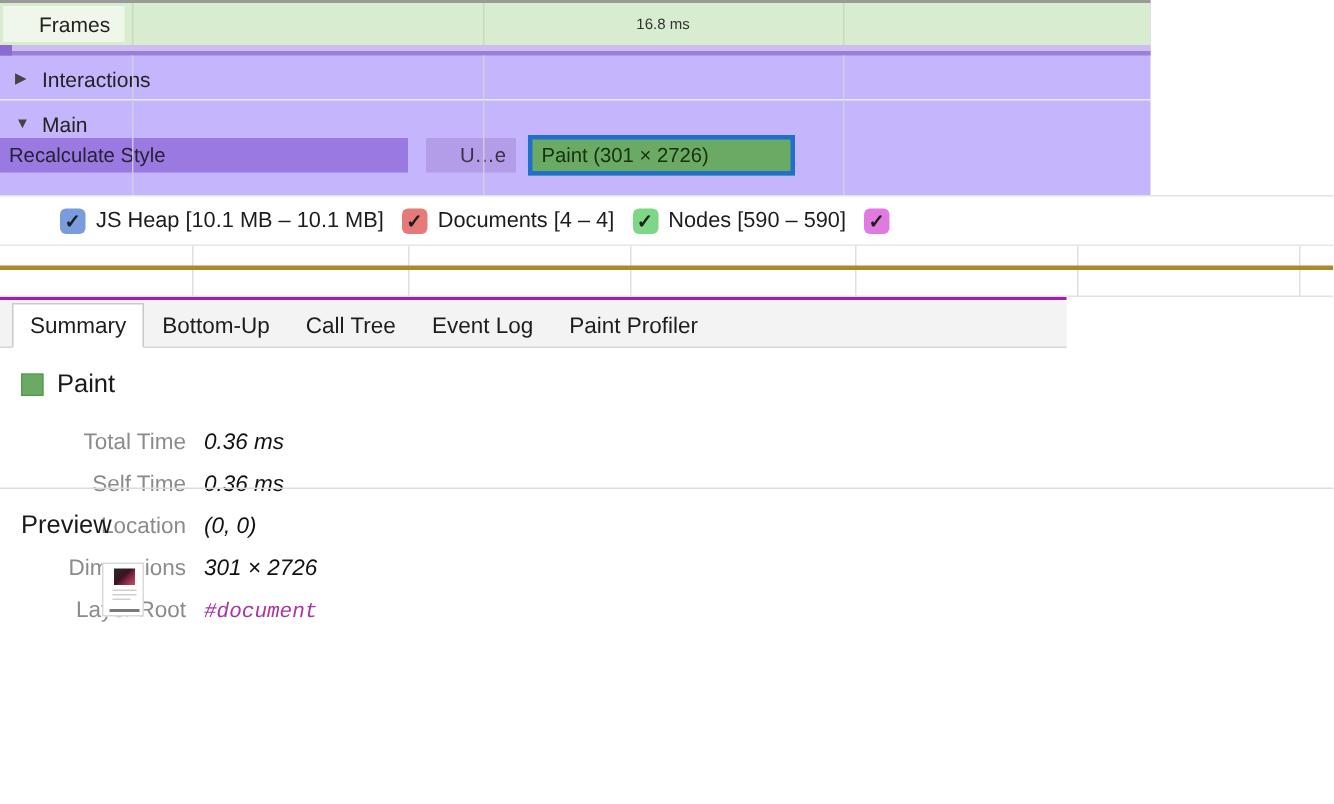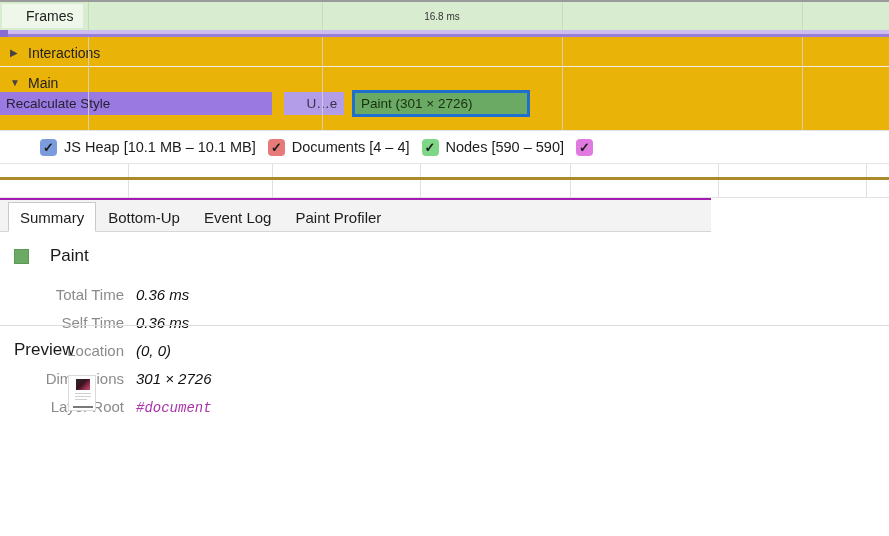--- a/index.html
+++ b/index.html
@@ -8,23 +8,23 @@
     height: 536px;
     overflow: hidden;
     background: #ffffff;
     font-family: "Liberation Sans", sans-serif;
     -webkit-font-smoothing: antialiased;
   }
 
   
   #timeline {
     position: relative;
-    width: 889px;
+    width: 767px;
     height: 130px;
-    background: #eab308;
+    background: #c4b5fd;
     overflow: hidden;
   }
   .top-grey-edge {
     position: absolute; left: 0; top: 0; width: 889px; height: 2px;
     background: #9a9a9a;
   }
   
   .vgrid {
     position: absolute; top: 0; width: 1px; height: 130px;
     background: #d3d3d3; opacity: .85;
@@ -166,21 +166,21 @@
   .tab.active {
     background: #ffffff;
     border-color: #c9c9c9;
     border-bottom: 1px solid #ffffff;
     margin-bottom: -1px;
   }
 
   
   #summary { position: relative; padding: 14px 0 0 14px; }
   .sum-title-row {
-    display: flex; align-items: center; gap: 21px; margin-bottom: 20px;
+    display: flex; align-items: center; gap: 9px; margin-bottom: 20px;
   }
   .sum-swatch {
     width: 15px; height: 15px; background: #6aaa64; border: 1px solid #5b9a55;
   }
   .sum-title { font-size: 17px; color: #1a1a1a; }
 
   .kvrow { display: flex; align-items: baseline; margin-bottom: 11px; }
   .kvkey {
     font-size: 15px; color: #8b8b8b; text-align: right;
     width: 110px; padding-right: 0;
@@ -278,20 +278,21 @@
   <div class="cv" style="left:866px;"></div>
   <div class="gold-line" style="background: rgb(171, 138, 44);"></div>
   <div class="counter-baseline"></div>
 </div>
 
 <div id="drawer">
 
   <div id="tabbar">
     <div class="tab active">Summary</div>
     <div class="tab">Bottom-Up</div>
+    <div class="tab">Call Tree</div>
     <div class="tab">Event Log</div>
     <div class="tab">Paint Profiler</div>
   </div>
 
   <div id="summary">
     <div class="sum-title-row">
       <span class="sum-swatch" style="background: rgb(106, 170, 100);"></span>
       <span class="sum-title">Paint</span>
     </div>
 

